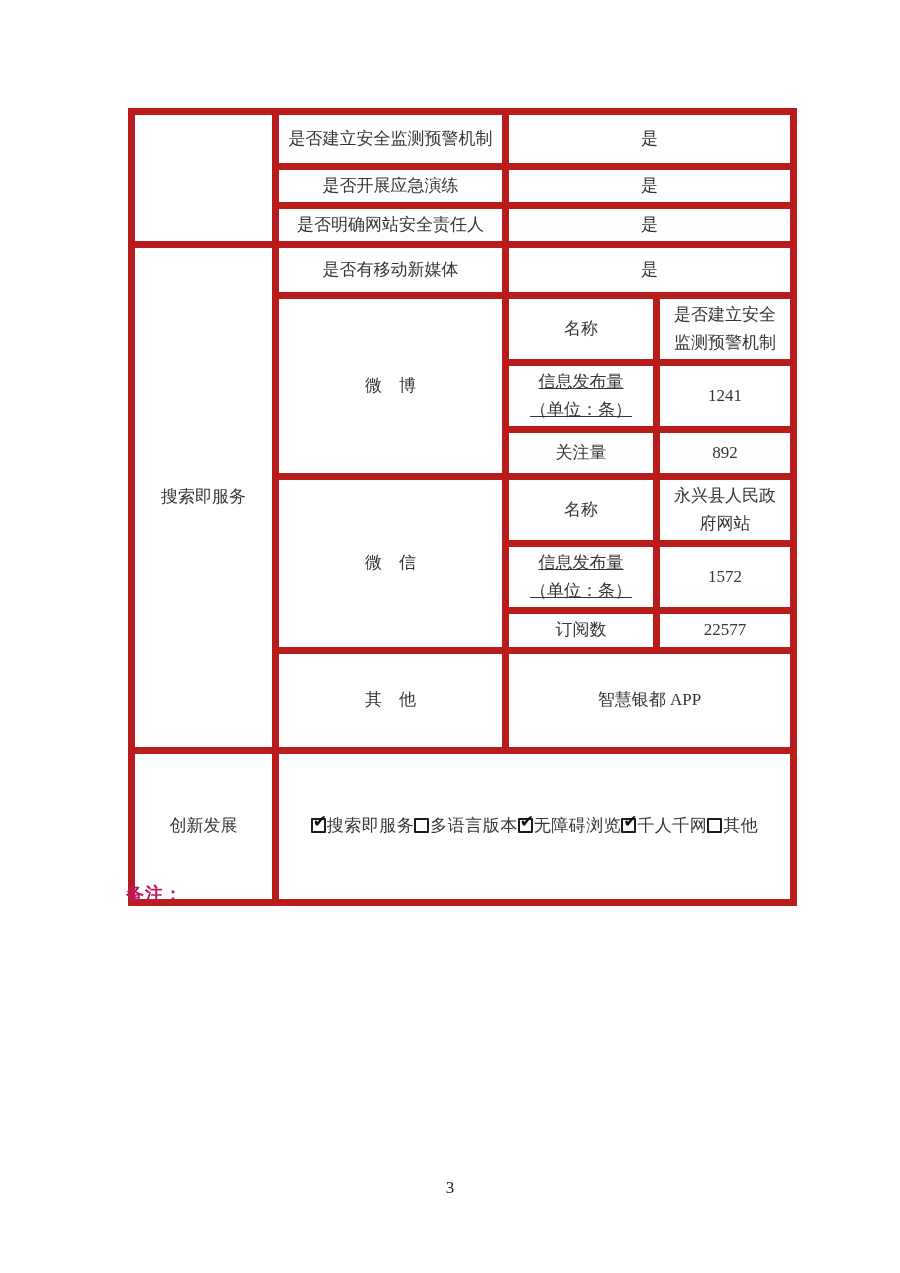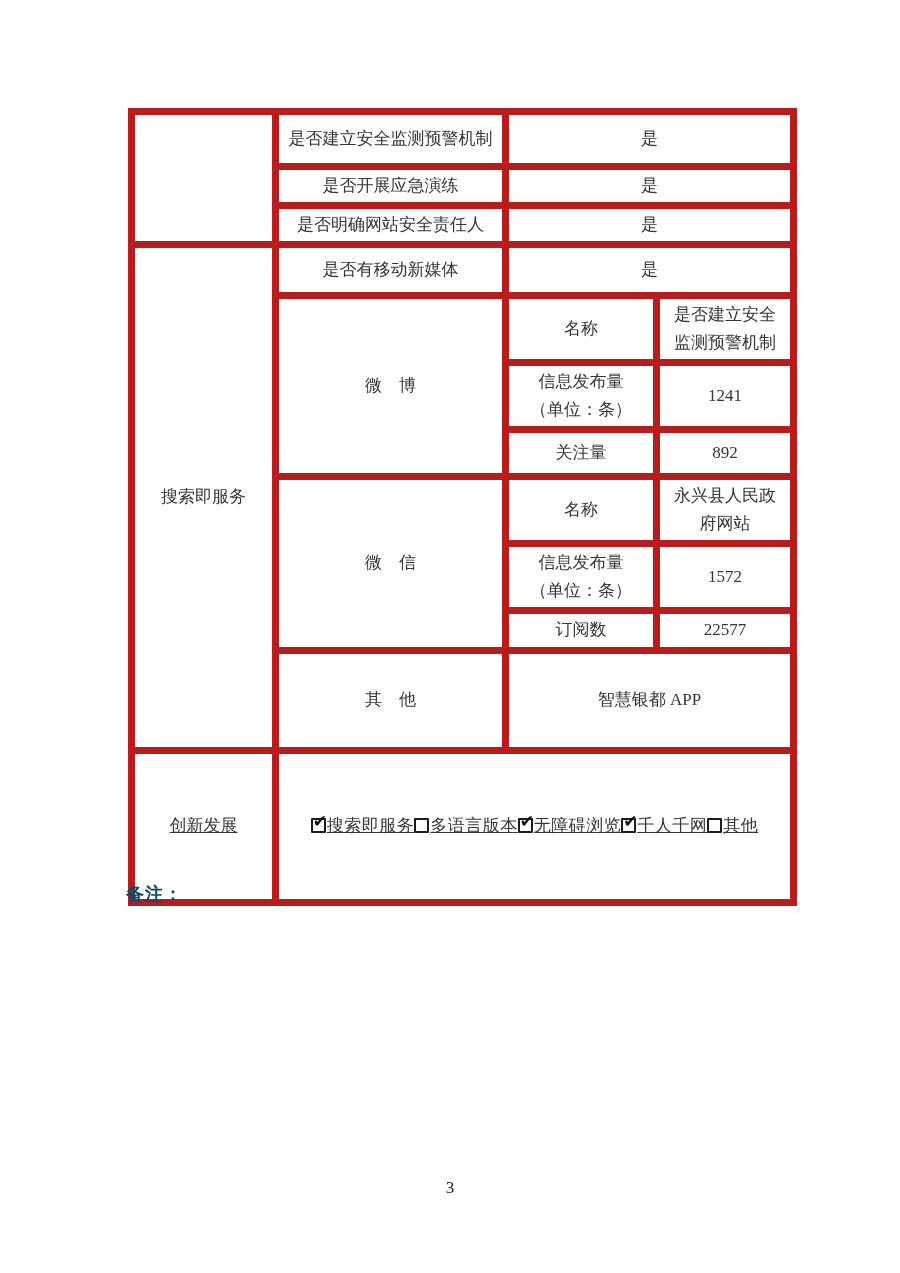--- a/index.html
+++ b/index.html
@@ -36,30 +36,31 @@
   tr.r2  { height: 35px; padding-left: 24px; }
   tr.r3  { height: 33px; }
   tr.r4  { height: 51px; }
   tr.r5  { height: 58px; }
   tr.r6  { height: 58px; }
   tr.r7  { height: 47px; }
   tr.r8  { height: 55px; }
   tr.r9  { height: 55px; }
   tr.r10 { height: 38px; }
   tr.r11 { height: 100px; }
-  tr.r12 { height: 152px; text-decoration: underline; }
+  tr.r12 { height: 152px; }
 
   td.wrap-narrow { padding: 2px 24px; }      
   td.val-narrow span.inner {
     display: inline-block; max-width: 110px; 
   }
   td.left-pad {
     text-align: left;
     padding-left: 17px;
     white-space: pre-line;                   
+    text-decoration: underline;
   }
   td.innov {
     text-align: left;
     padding-left: 34px;
     font-size: 18px;
     white-space: nowrap;
   }
   .cbox {
     display: inline-block;
     position: relative;
@@ -79,21 +80,21 @@
     color: #111;
     line-height: 1;
     font-family: "DejaVu Sans", sans-serif;
   }
   .opt-label { letter-spacing: 0.5px; }
   .remark {
     position: absolute;
     left: 126px; top: 882px;
     font-size: 18px;
     font-weight: bold;
-    color: #0c4a6e;
+    color: #be185d;
     letter-spacing: 1px;
   }
   .page-number {
     position: absolute;
     left: 0; top: 1178px;
     width: 900px;
     text-align: center;
     font-size: 17px;
     color: #222;
   }

